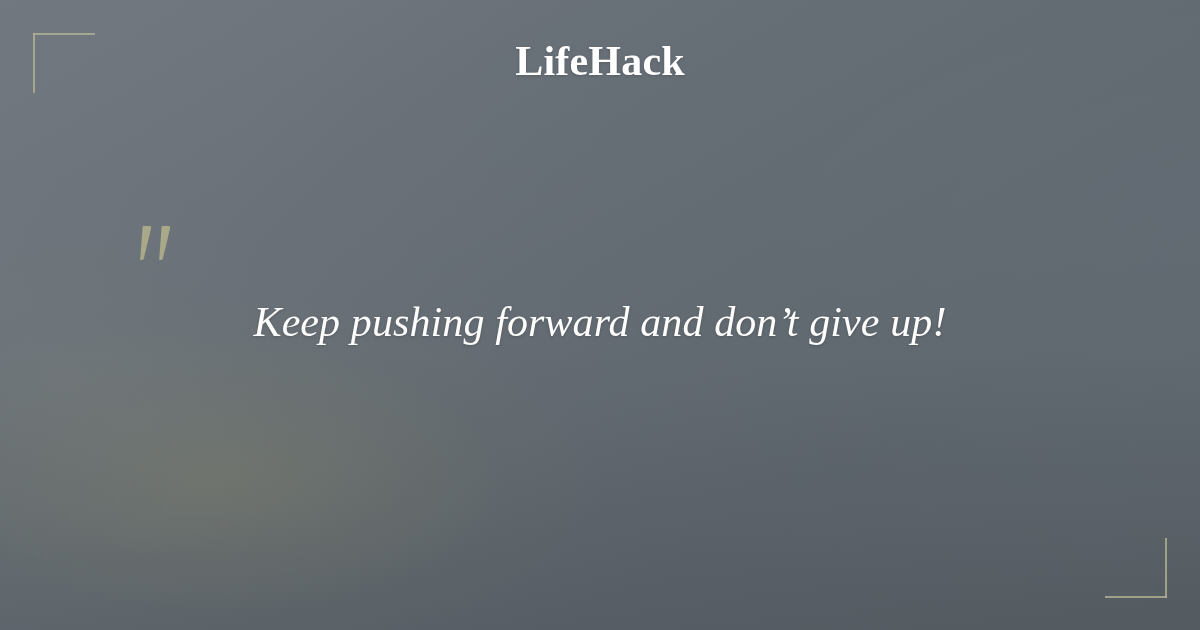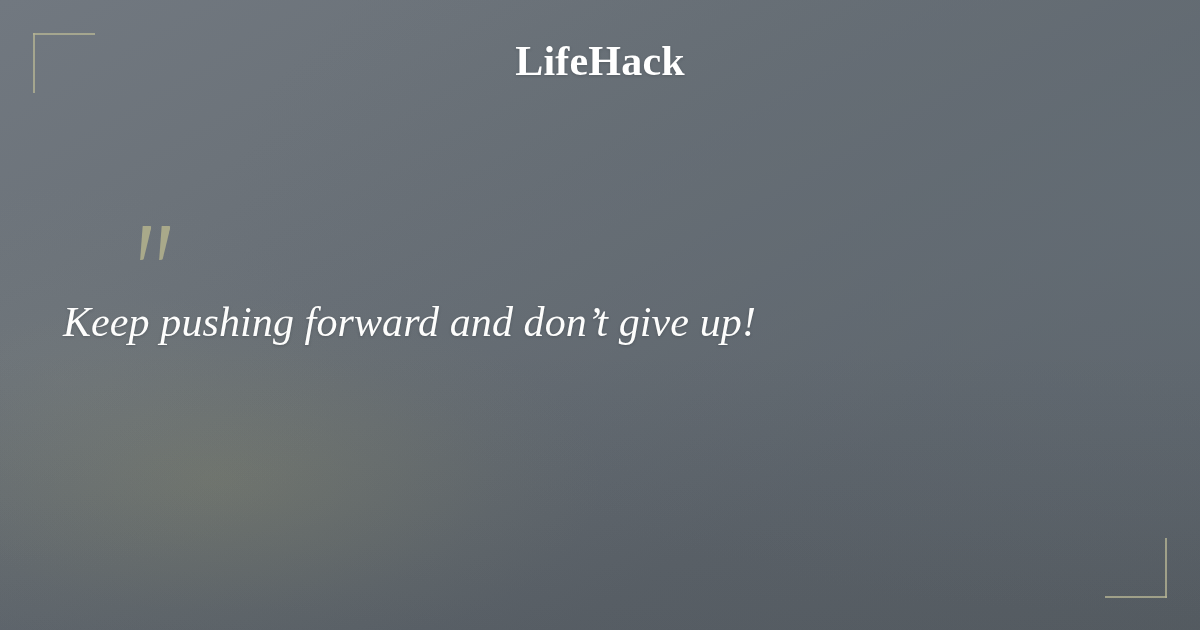--- a/index.html
+++ b/index.html
@@ -140,21 +140,21 @@
   .quote-mark .g1 { left: 10px; }
   .quote-mark .g2 { left: 29px; }
 
   
   .quote-wrap {
     position: absolute;
     left: 0;
     top: 296px;
     width: 1200px;
     padding: 0 63px;
-    text-align: left;
+    text-align: center;
   }
   .quote-text {
     font-family: "Liberation Serif", "DejaVu Serif", serif;
     font-style: italic;
     font-size: 42px;
     font-weight: 400;
     line-height: 1.26;
     color: #fdfdfc;
     letter-spacing: 0.1px;
     text-shadow: 0 1px 3px rgba(40,46,52,0.30);

